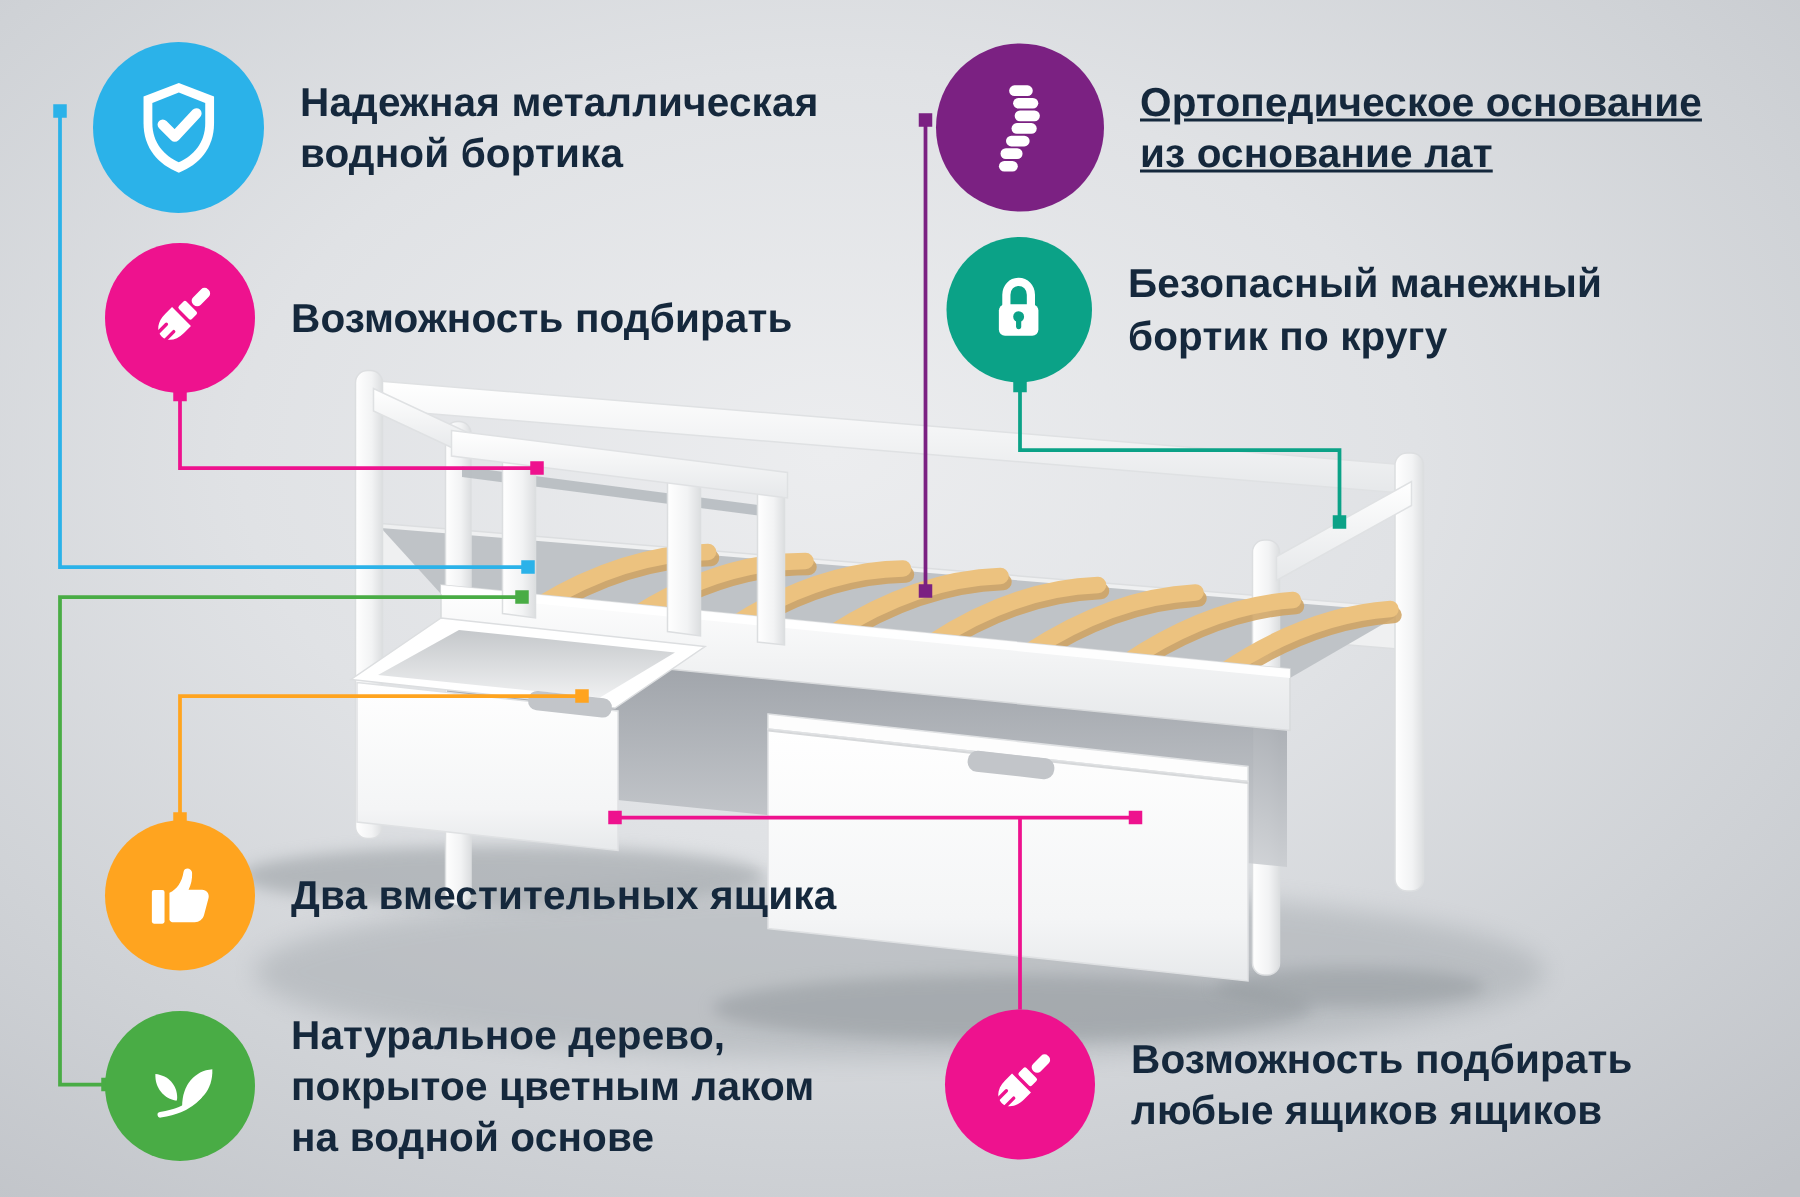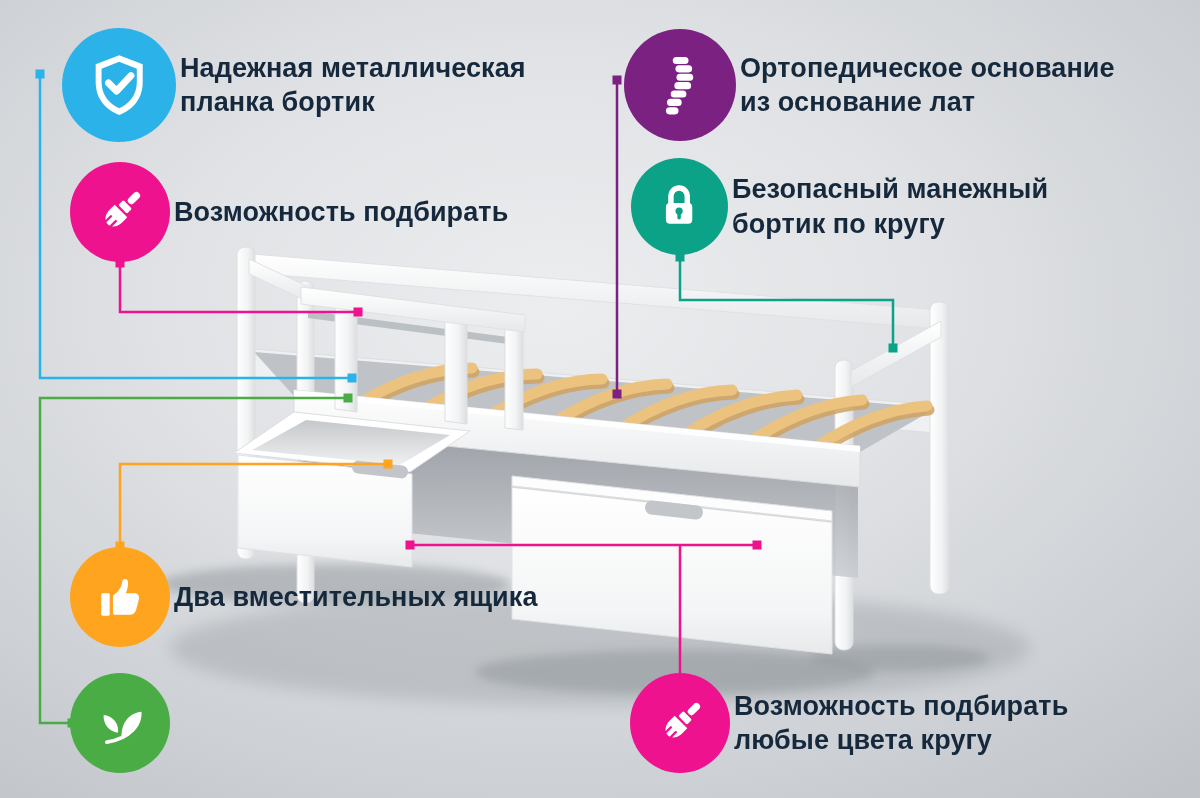--- a/index.html
+++ b/index.html
@@ -2,21 +2,21 @@
 <html><head>
 <meta charset="utf-8">
 <style>
   html,body{margin:0;padding:0;width:1200px;height:798px;overflow:hidden;}
   .canvas{
     position:relative;width:1200px;height:798px;overflow:hidden;
     background:radial-gradient(ellipse 980px 640px at 46% 38%, #eceDEF 0%, #e0e2e5 40%, #cfd2d6 72%, #c0c3c8 100%);
     font-family:"Liberation Sans", sans-serif;
   }
   svg.layer{position:absolute;left:0;top:0;width:1200px;height:798px;pointer-events:none;}
-  .feature{position:absolute;display:flex;align-items:center;gap:4px;}
+  .feature{position:absolute;display:flex;align-items:center;gap:24px;}
   .icon-circle{border-radius:50%;display:flex;align-items:center;justify-content:center;flex:0 0 auto;}
   .icon-circle svg{width:60%;height:60%;display:block;}
   .label{font-size:27px;font-weight:700;line-height:1.26;letter-spacing:.1px;}
   .label div{white-space:nowrap;}
   .line{fill:none;stroke-width:2.5px;}
 </style>
 </head>
 <body>
 
 <div class="canvas">
@@ -165,21 +165,21 @@
   <div class="feature" style="left:62px;top:28px;">
     <div class="icon-circle" style="width: 114px; height: 114px; background: rgb(43, 178, 233); color: rgb(43, 178, 233);">
       <svg viewBox="0 0 64 64">
         <path d="M32 4 L54 12.5 V29 C54 45 44.5 55 32 60 C19.5 55 10 45 10 29 V12.5 Z" fill="#fff"></path>
         <path d="M32 10 L48.5 16.5 V29 C48.5 41.5 41 49.5 32 53.5 C23 49.5 15.5 41.5 15.5 29 V16.5 Z" fill="currentColor"></path>
         <polyline points="22,30 29.5,37.5 43,23" fill="none" stroke="#fff" stroke-width="6.5" stroke-linecap="round" stroke-linejoin="round"></polyline>
       </svg>
     </div>
     <div class="label" style="color: rgb(21, 40, 60);">
       <div>Надежная металлическая</div>
-      <div>планка бортик</div>
+      <div>водной бортика</div>
     </div>
   </div>
 
   <div class="feature" style="left:70px;top:162px;">
     <div class="icon-circle" style="width: 100px; height: 100px; background: rgb(238, 18, 142); color: rgb(238, 18, 142);">
       <svg viewBox="0 0 64 64">
         <g transform="rotate(45 32 32)" fill="#fff">
           <rect x="28.2" y="3.5" width="7.6" height="15" rx="3.4"></rect>
           <rect x="25.5" y="20.5" width="13" height="7.5" rx="1.5"></rect>
           <path d="M22.5 30.5 H41.5 V37.5 C41.5 45.5 37.3 50.5 32 50.5 C26.7 50.5 22.5 45.5 22.5 37.5 Z"></path>
@@ -202,21 +202,21 @@
           <rect x="25.5" y="5.6" width="15" height="6.8" rx="3.4"></rect>
           <rect x="28" y="13.6" width="16" height="6.8" rx="3.4"></rect>
           <rect x="29" y="21.6" width="16" height="6.8" rx="3.4"></rect>
           <rect x="27" y="29.6" width="16" height="6.8" rx="3.4"></rect>
           <rect x="23.5" y="37.6" width="15" height="6.8" rx="3.4"></rect>
           <rect x="20" y="45.6" width="14" height="6.8" rx="3.4"></rect>
           <rect x="19" y="53.6" width="12" height="6.8" rx="3.4"></rect>
         </g>
       </svg>
     </div>
-    <div class="label" style="color: rgb(21, 40, 60);">
+    <div class="label" style="color: rgb(21, 40, 60); text-decoration: underline;">
       <div>Ортопедическое основание</div>
       <div>из основание лат</div>
     </div>
   </div>
 
   <div class="feature" style="left:631px;top:158px;">
     <div class="icon-circle" style="width: 97px; height: 97px; background: rgb(11, 162, 135); color: rgb(11, 162, 135);">
       <svg viewBox="0 0 64 64">
         <path d="M23 30 V21.5 C23 16 27 12 32 12 C37 12 41 16 41 21.5 V30" fill="none" stroke="#fff" stroke-width="6"></path>
         <rect x="17.5" y="28.5" width="29" height="23" rx="4.5" fill="#fff"></rect>
@@ -243,35 +243,40 @@
   </div>
 
   <div class="feature" style="left:70px;top:673px;">
     <div class="icon-circle" style="width: 100px; height: 100px; background: rgb(73, 172, 69); color: rgb(73, 172, 69);">
       <svg viewBox="0 0 64 64">
         <path d="M33.5 46.5 C33.5 31 42.5 21 55 20 C55.5 34.5 46.5 45 33.5 46.5 Z" fill="#fff"></path>
         <path d="M29.5 42.5 C20.5 41 14 33.5 14.5 23.5 C24 24.5 30 31.5 30 40.5 C30 41.2 29.8 41.9 29.5 42.5 Z" fill="#fff"></path>
         <path d="M18 52.5 C27 51 37 48.5 45.5 39.5" fill="none" stroke="#fff" stroke-width="4" stroke-linecap="round"></path>
       </svg>
     </div>
+    <div class="label" style="color: rgb(21, 40, 60);">
+      <div>Натуральное дерево,</div>
+      <div>покрытое цветным лаком</div>
+      <div>на водной основе</div>
+    </div>
   </div>
 
   <div class="feature" style="left:630px;top:673px;">
     <div class="icon-circle" style="width: 100px; height: 100px; background: rgb(238, 18, 142); color: rgb(238, 18, 142);">
       <svg viewBox="0 0 64 64">
         <g transform="rotate(45 32 32)" fill="#fff">
           <rect x="28.2" y="3.5" width="7.6" height="15" rx="3.4"></rect>
           <rect x="25.5" y="20.5" width="13" height="7.5" rx="1.5"></rect>
           <path d="M22.5 30.5 H41.5 V37.5 C41.5 45.5 37.3 50.5 32 50.5 C26.7 50.5 22.5 45.5 22.5 37.5 Z"></path>
         </g>
         <g transform="rotate(45 32 32)" stroke="currentColor" stroke-width="2.4" stroke-linecap="round">
           <line x1="28.3" y1="50" x2="28.3" y2="42"></line>
             <line x1="35.7" y1="50" x2="35.7" y2="42"></line>
         </g>
       </svg>
     </div>
     <div class="label" style="color: rgb(21, 40, 60);">
       <div>Возможность подбирать</div>
-      <div>любые цвета кругу</div>
+      <div>любые ящиков ящиков</div>
     </div>
   </div>
 
 </div>
 
 </body></html>

